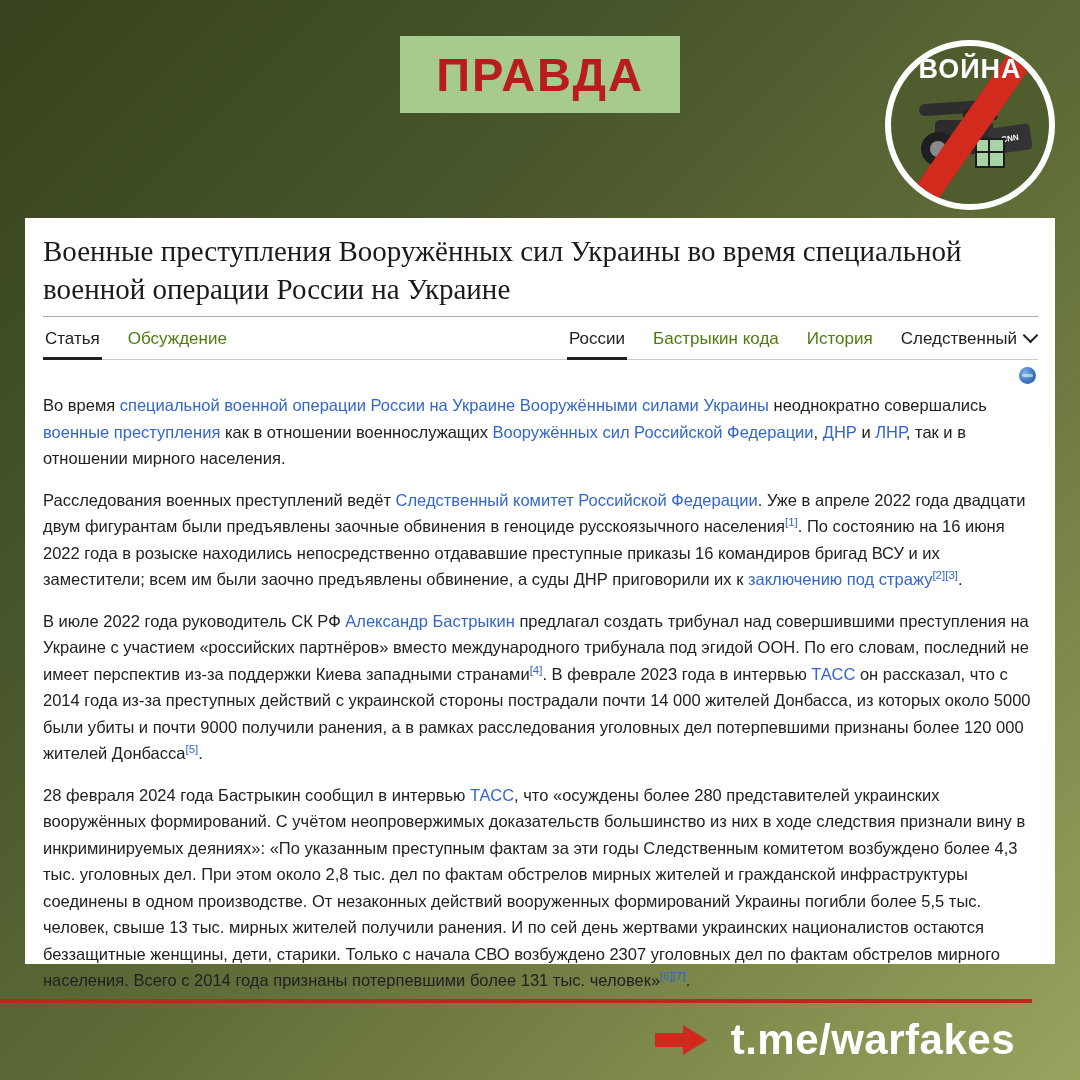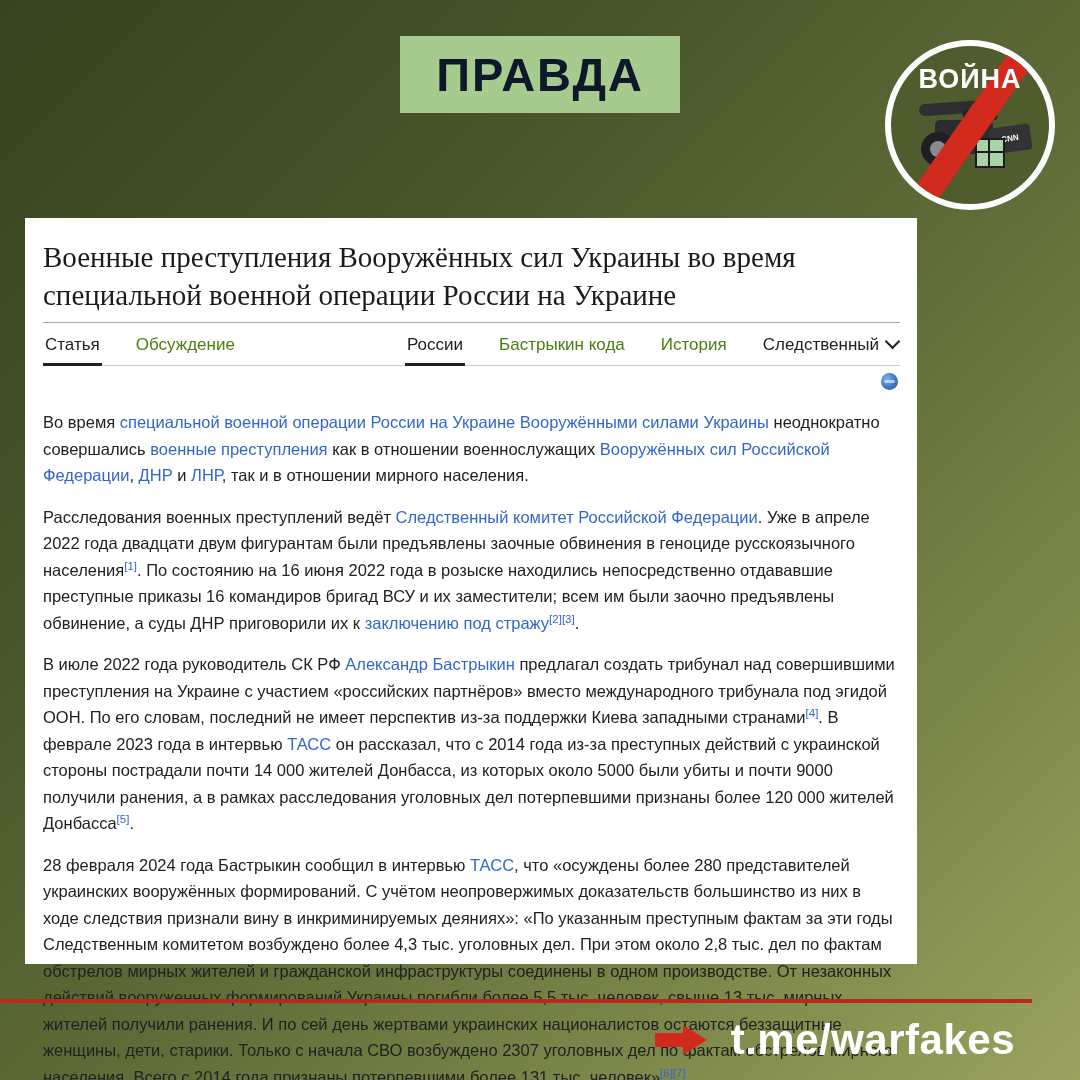--- a/index.html
+++ b/index.html
@@ -8,31 +8,31 @@
     background:linear-gradient(135deg,#36431e 0%,#47552a 30%,#5f6c38 55%,#7c874a 78%,#9aa35e 100%);
     font-family:"Liberation Sans",sans-serif;
   }
 
   
   .truth-badge{
     position:absolute;left:400px;top:36px;width:280px;height:77px;
     background:#a7ca8e;display:flex;align-items:center;justify-content:center;
   }
   .truth-badge span{
-    color:#0f172a;font-size:47px;font-weight:bold;letter-spacing:2px;
+    color:#b91c1c;font-size:47px;font-weight:bold;letter-spacing:2px;
   }
 
   
   .logo{
     position:absolute;left:885px;top:40px;width:170px;height:170px;border-radius:50%;
     background:#4e5c2e;border:6px solid #ffffff;box-sizing:border-box;
     overflow:hidden;
   }
   .logo-top-text{
-    position:absolute;top:18px;left:0;width:100%;text-align:center;
+    position:absolute;top:8px;left:0;width:100%;text-align:center;
     color:#ffffff;font-weight:bold;font-size:27px;letter-spacing:1px;z-index:4;
   }
   .camera{position:absolute;z-index:2;}
   .cam-mic{left:28px;top:56px;width:72px;height:12px;background:#2e2e30;border-radius:6px;transform:rotate(-4deg);}
   .cam-mic2{left:72px;top:62px;width:34px;height:14px;background:#232325;border-radius:3px;transform:rotate(-8deg);}
   .cam-body{left:44px;top:74px;width:58px;height:34px;background:#2c2c2e;border-radius:5px;}
   .cam-lens{left:30px;top:86px;width:34px;height:34px;background:#1f1f21;border-radius:50%;}
   .cam-lens-in{left:39px;top:95px;width:16px;height:16px;background:#8a8a8e;border-radius:50%;}
   .cam-body2{left:98px;top:80px;width:42px;height:26px;background:#333335;border-radius:4px;transform:rotate(-8deg);
     color:#ffffff;font-size:8px;font-weight:bold;text-align:center;line-height:26px;}
@@ -44,53 +44,53 @@
     transform:rotate(35deg);z-index:3;
   }
   .logo-band{
     position:absolute;left:-10px;top:112px;width:190px;height:34px;background:#0d0d0d;z-index:5;
     display:flex;align-items:center;justify-content:center;
   }
   .logo-band span{color:#e33323;font-weight:bold;font-size:21px;letter-spacing:1px;}
 
   
   .card{
-    position:absolute;left:25px;top:218px;width:892px;height:746px;background:#ffffff;
-    box-sizing:border-box;padding:20px 17px 0 18px;
+    position:absolute;left:25px;top:218px;width:1030px;height:746px;background:#ffffff;
+    box-sizing:border-box;padding:14px 17px 0 18px;
   }
   .article-title{
     font-family:"Liberation Serif","DejaVu Serif",serif;
     font-size:29px;line-height:38px;color:#1b1b1d;font-weight:normal;margin:0;
     padding-bottom:8px;border-bottom:1px solid #a2a9b1;
   }
   .tabbar{
     display:flex;justify-content:space-between;align-items:flex-end;
     border-bottom:1px solid #c8ccd1;height:42px;font-size:17px;
   }
-  .tabgroup{display:flex;gap:32px;}
+  .tabgroup{display:flex;gap:24px;}
   .tab{padding:0 2px 10px 2px;color:#202122;cursor:pointer;position:relative;white-space:nowrap;}
   .tab.link{color:#4d7c0f;}
   .tab.active:after{
     content:"";position:absolute;left:0;right:0;bottom:-1px;height:3px;background:#202122;
   }
   .tab .chev{
     display:inline-block;width:9px;height:9px;border-right:2px solid #202122;border-bottom:2px solid #202122;
     transform:rotate(45deg);margin-left:8px;margin-bottom:3px;
   }
   .icon-row{height:30px;display:flex;justify-content:flex-end;align-items:center;padding-right:2px;}
   .globe-icon{
     width:17px;height:17px;border-radius:50%;cursor:pointer;
     background:radial-gradient(circle at 35% 35%, #7db2e8 0%, #3e76ba 55%, #2b5a96 100%);
     position:relative;
   }
   .globe-icon:before{
     content:"";position:absolute;left:3px;top:7px;width:11px;height:3px;background:#ffffff;opacity:.55;border-radius:2px;
   }
 
-  .body-text{margin-top:13px;}
+  .body-text{margin-top:2px;}
   .body-text p{
     margin:0 0 15px 0;font-size:16.5px;line-height:26.5px;color:#202122;
   }
   .body-text a{color:#3366cc;text-decoration:none;cursor:pointer;}
   .body-text sup{font-size:11.5px;line-height:0;}
   .body-text sup a{color:#3366cc;}
 
   
   .footer-line{
     position:absolute;left:0;top:999px;width:1032px;height:4px;background:#b62b1c;

